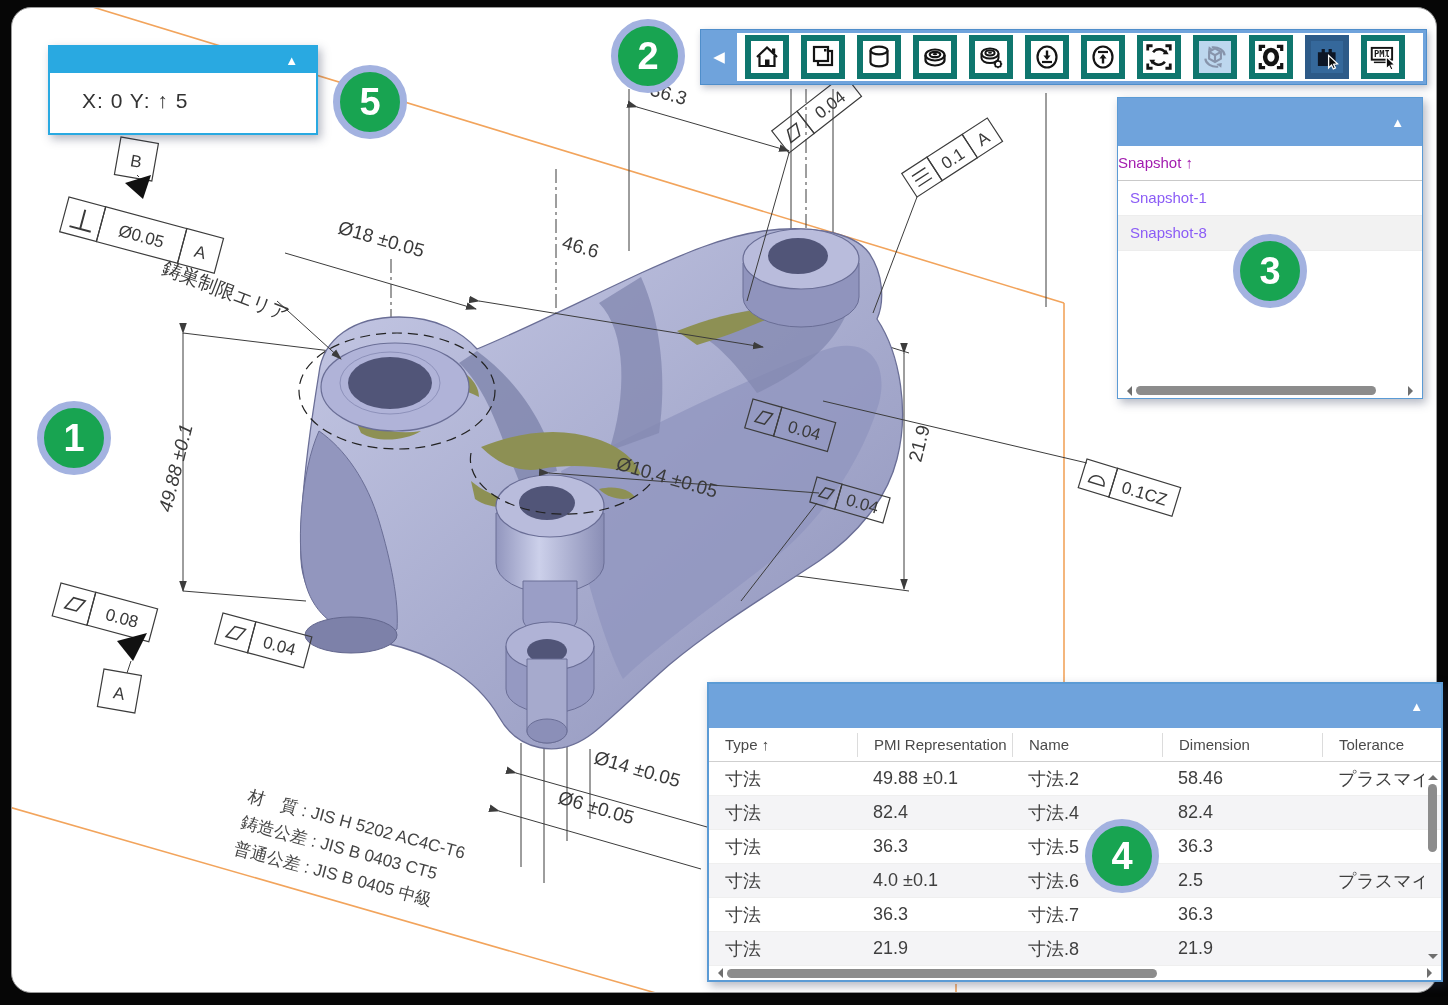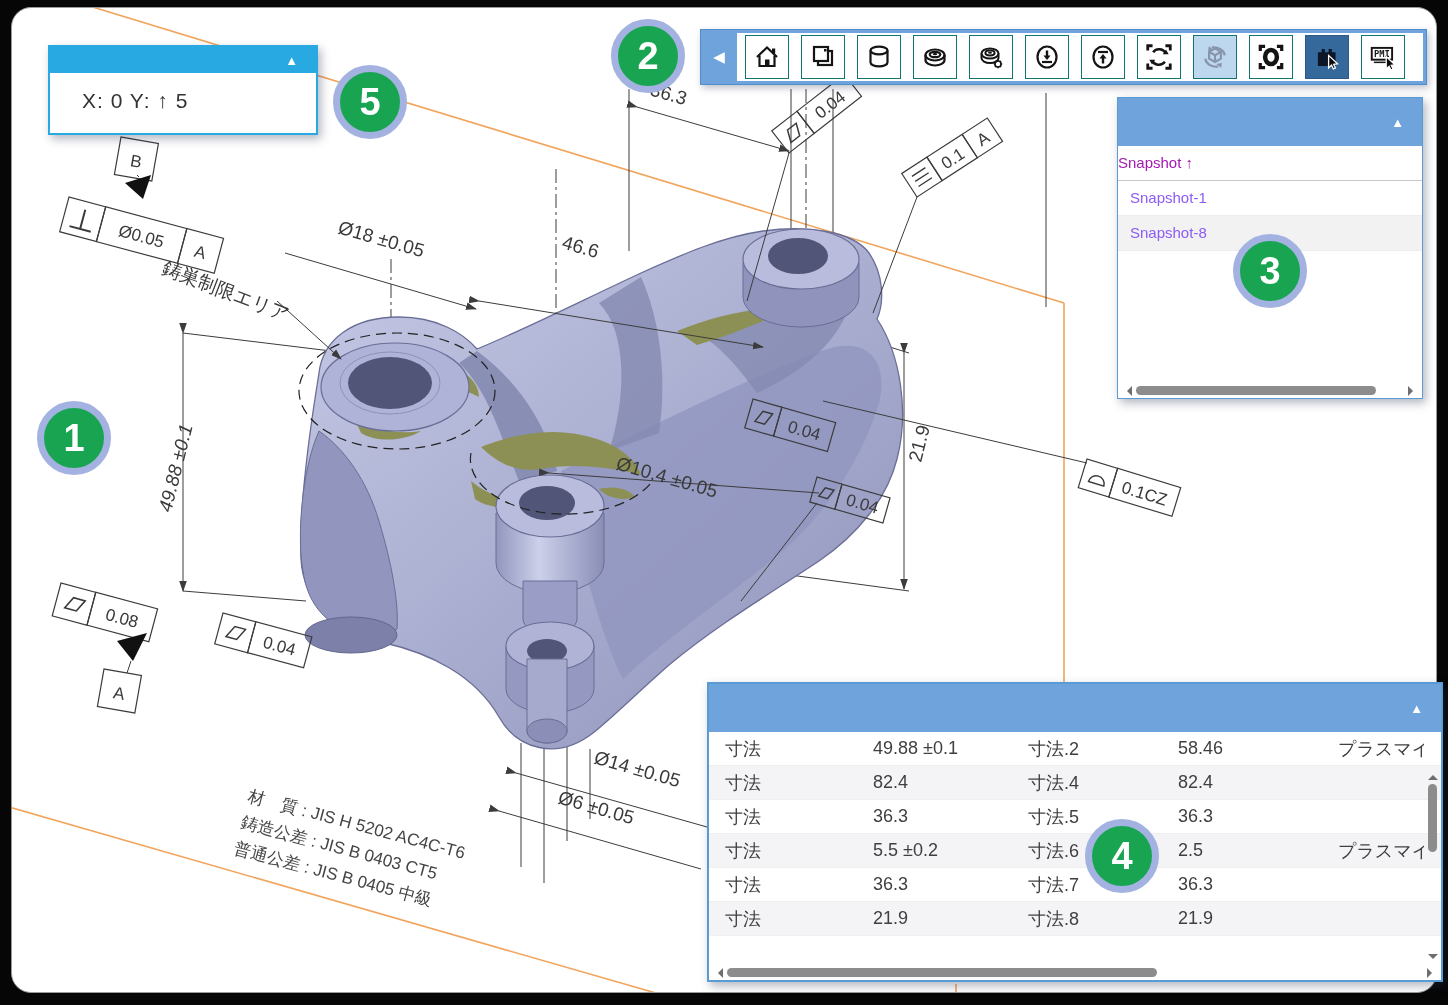--- a/index.html
+++ b/index.html
@@ -13,21 +13,21 @@
     box-shadow:3px 4px 9px rgba(40,50,80,.35);box-sizing:border-box;}
   .panel-head{background:#6fa3dc;position:relative;}
   .collapse{position:absolute;right:18px;top:50%;transform:translateY(-50%);
     color:#fff;font-size:13px;line-height:1;cursor:pointer;}
 
   
   .toolbar{position:absolute;left:700px;top:29px;width:727px;height:56px;background:#6fa3dc;
     border:1px solid #4f8ecb;box-sizing:border-box;display:flex;box-shadow:2px 3px 7px rgba(40,50,80,.3);}
   .tb-collapse{width:36px;display:flex;align-items:center;justify-content:center;color:#fff;font-size:15px;cursor:pointer;}
   .tb-tray{flex:1;background:#fff;margin:3px 3px 3px 0;display:flex;gap:12px;padding:2px 8px;align-items:center;}
-  .tile{width:44px;height:44px;border:1px solid #0f766e;background:#fff;box-sizing:border-box;
+  .tile{width:44px;height:44px;border:6px solid #0f766e;background:#fff;box-sizing:border-box;
     display:flex;align-items:center;justify-content:center;cursor:pointer;}
   .tile.active{background:#bdd7ee;}
   .tile.selected{background:#35689b;border-color:#2d5a88;}
   .tile svg{display:block;}
 
   
   .coord{left:48px;top:45px;width:270px;height:90px;border-color:#29a9e1;}
   .coord .panel-head{height:26px;background:#29a9e1;}
   .coord-body{font-size:21px;color:#333;padding:16px 15px 0 32px;letter-spacing:1px;}
 
@@ -439,20 +439,30 @@
     <div class="hthumb" style="width:240px"></div>
     <div class="spacer"></div>
     <div class="arr right"></div>
   </div>
 </div>
 
 <div class="panel pmi">
   <div class="panel-head">
     <span class="collapse">▲</span>
   </div>
+  <div class="grid-row pmi-colhead">
+    <div>
+      <span>Type</span>
+      <span>↑</span>
+    </div>
+    <div><span>PMI Representation</span></div>
+    <div><span>Name</span></div>
+    <div><span>Dimension</span></div>
+    <div><span>Tolerance</span></div>
+  </div>
   <div>
     <div class="grid-row pmi-row">
       <div>寸法</div>
       <div>49.88 ±0.1</div>
       <div>寸法.2</div>
       <div>58.46</div>
       <div class="tol-clip">プラスマイナス</div>
     </div>
     <div class="grid-row pmi-row">
       <div>寸法</div>
@@ -463,21 +473,21 @@
     </div>
     <div class="grid-row pmi-row">
       <div>寸法</div>
       <div>36.3</div>
       <div>寸法.5</div>
       <div>36.3</div>
       <div class="tol-clip"></div>
     </div>
     <div class="grid-row pmi-row">
       <div>寸法</div>
-      <div>5.5 ±0.2</div>
+      <div>4.0 ±0.1</div>
       <div>寸法.6</div>
       <div>2.5</div>
       <div class="tol-clip">プラスマイナス</div>
     </div>
     <div class="grid-row pmi-row">
       <div>寸法</div>
       <div>36.3</div>
       <div>寸法.7</div>
       <div>36.3</div>
       <div class="tol-clip"></div>

